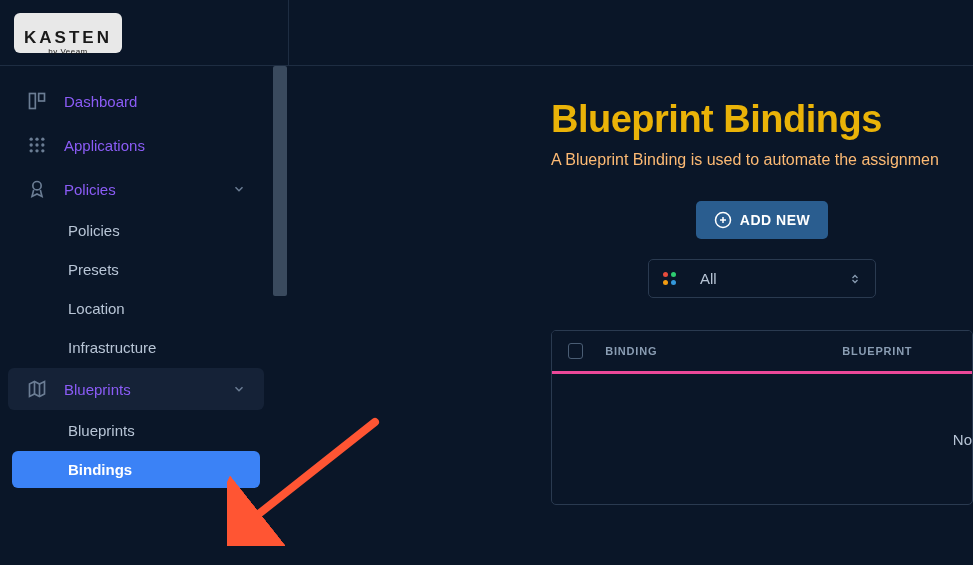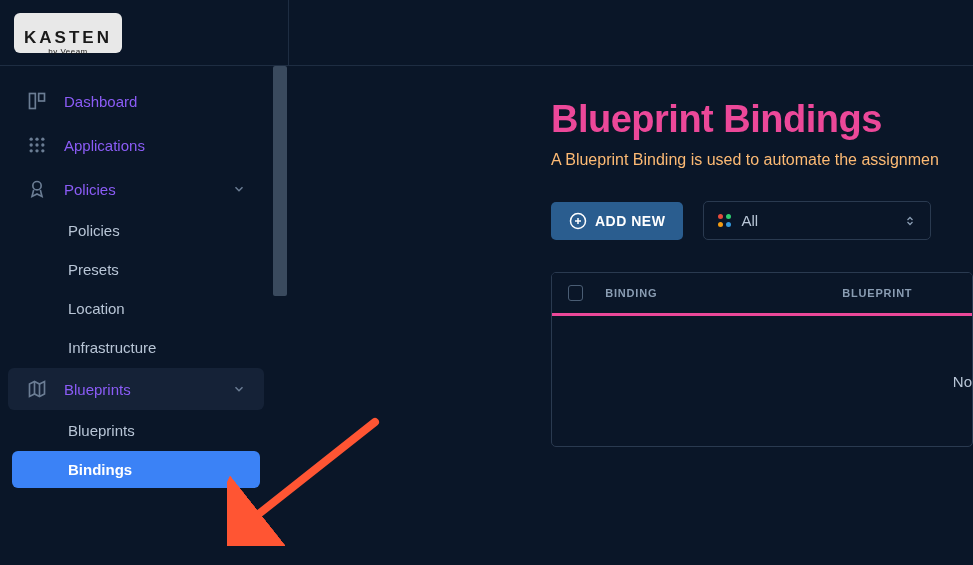--- a/index.html
+++ b/index.html
@@ -174,35 +174,36 @@
       position: relative;
     }
     
     .main-content {
       padding-left: 278px;
     }
     
     .page-title {
       font-size: 38px;
       font-weight: 800;
-      color: #ec4899;
+      color: #eab308;
       letter-spacing: -0.5px;
     }
     
     .page-desc {
       font-size: 16px;
       color: #fdba74;
       margin-top: 10px;
     }
     
     .controls {
       display: flex;
       gap: 20px;
       margin-top: 32px;
       align-items: center;
+      flex-direction: column;
     }
     
     .btn-add {
       background: #2a5d8f;
       color: #ffffff;
       border: none;
       border-radius: 5px;
       padding: 10px 18px;
       font-size: 14px;
       font-weight: 600;
@@ -218,21 +219,21 @@
       height: 18px;
     }
     
     .filter-select {
       background: #0a1628;
       border: 1px solid #2a3a50;
       border-radius: 5px;
       padding: 10px 14px;
       display: flex;
       align-items: center;
-      gap: 10px;
+      gap: 24px;
       min-width: 228px;
       cursor: pointer;
     }
     
     .filter-dots {
       display: grid;
       grid-template-columns: repeat(2, 5px);
       gap: 3px;
     }
     

